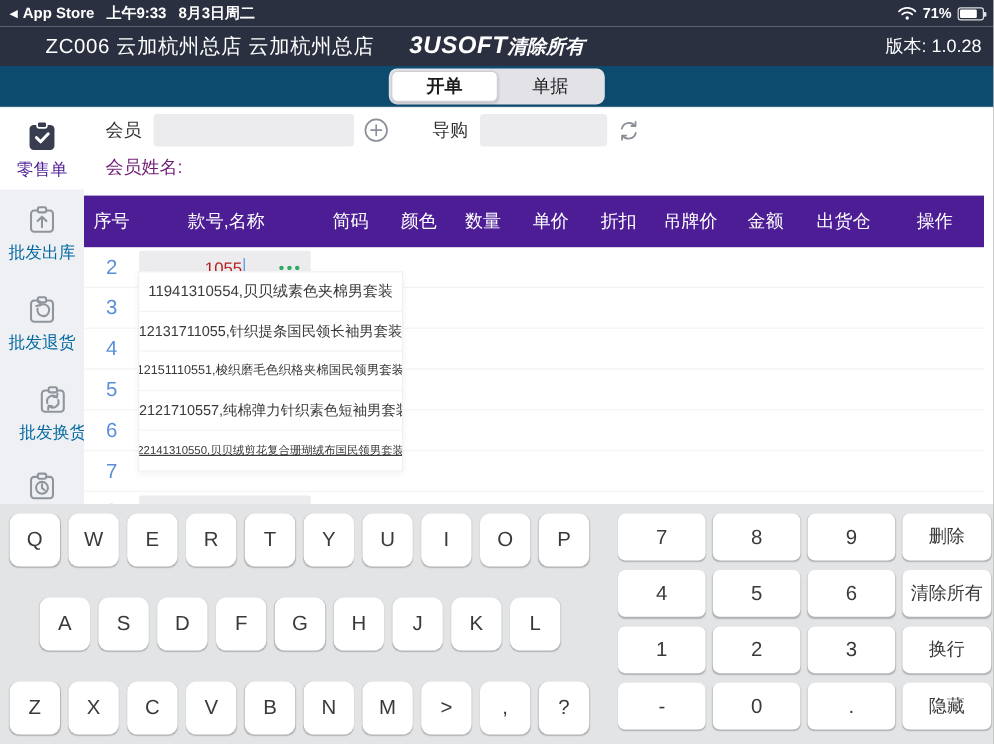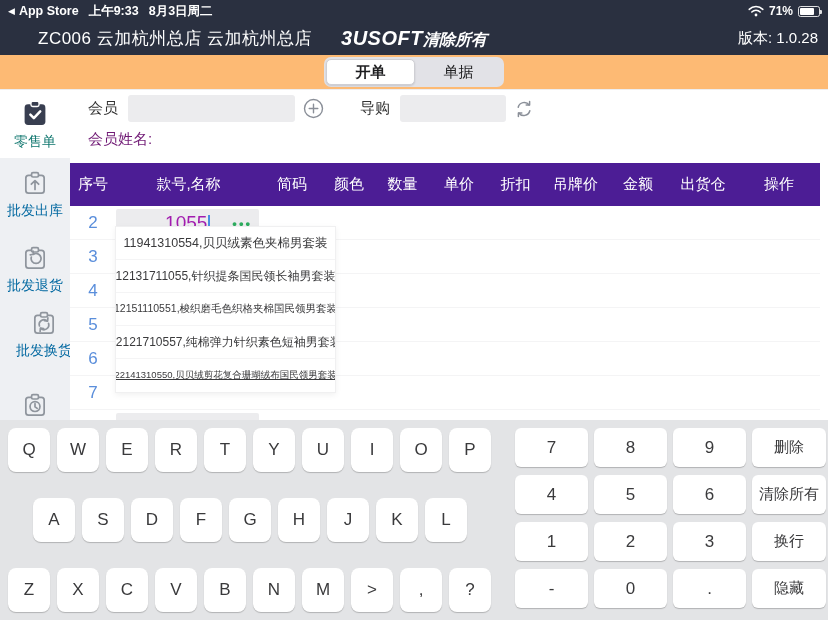--- a/index.html
+++ b/index.html
@@ -21,37 +21,37 @@
   
   .app-header { position:absolute; left:0; top:22px; width:828px; height:33px; background:#2a3040;
     display:flex; align-items:center; color:#fff; }
   .ah-store { position:absolute; left:10px; font-size:17px; letter-spacing:.5px;margin-left:28px; }
   .ah-logo { position:absolute; left:0; right:0; text-align:center; font-style:italic; font-weight:800; }
   .ah-logo .en { font-size:20px; letter-spacing:.5px; }
   .ah-logo .cn { font-size:16px; }
   .ah-version { position:absolute; right:10px; font-size:15px; }
 
   
-  .tab-bar { position:absolute; left:0; top:55px; width:828px; height:35px; background:#fdba74;
+  .tab-bar { position:absolute; left:0; top:55px; width:828px; height:35px; background:#0c4a6e;
     border-bottom:1px solid #ededef; display:flex; align-items:center; justify-content:center; }
   .seg { display:flex; background:#e2e2e7; border-radius:7px; padding:2px; width:180px; height:30px; }
   .seg-btn { flex:1; display:flex; align-items:center; justify-content:center; font-size:15px; color:#1c1c1e;
     border-radius:5px; cursor:pointer; }
   .seg-btn.active { background:#fff; border:0.5px solid #cfcfd4; box-shadow:0 1px 2px rgba(0,0,0,.12); font-weight:bold; }
 
   
   .sidebar { position:absolute; left:0; top:90px; width:70px; height:330px; background:#fff; border-right:1px solid #f0f0f2; }
   .sb-item { display:flex; flex-direction:column; align-items:center; cursor:pointer; }
   .sb-item .lbl { font-size:14px; color:#0369a1; margin-top:4px; }
   .sb-item.active { position:absolute; left:0; top:0; width:70px; height:68px; background:#fff; padding-top:9px; }
-  .sb-item.active .lbl { color:#0f766e; }
+  .sb-item.active .lbl { color:#4c1d95; }
   .sb-gray { position:absolute; left:0; top:68px; width:70px; height:262px; background:#eef0f3; }
   .sb-item.g1 { position:absolute; top:12px; left:0; width:70px; }
   .sb-item.g2 { position:absolute; top:87px; left:0; width:70px; }
-  .sb-item.g3 { position:absolute; top:152px; left:0; width:88px; }
+  .sb-item.g3 { position:absolute; top:162px; left:0; width:88px; }
   .sb-item.g4 { position:absolute; top:234px; left:0; width:70px; }
 
   
   .content { position:absolute; left:70px; top:90px; width:758px; height:330px; background:#fff; }
   .form-row { position:absolute; left:0; top:5px; height:27px; display:flex; align-items:center; }
   .f-label { font-size:15px; color:#333; }
   .inp { background:#ececee; border-radius:3px; height:27px; }
   .member-inp { width:167px; margin-left:10px; }
   .guide-inp { width:106px; margin-left:10px; }
   .circle-icon { margin-left:8px; cursor:pointer; display:flex; align-items:center; }
@@ -61,21 +61,21 @@
   .table { position:absolute; left:0; top:73px; width:750px; }
   .t-head { display:flex; background:#4c1d95; height:43px; align-items:center; }
   .t-head .c { color:#fff; font-size:15px; text-align:center; }
   .c0{width:46px;} .c1{width:145px;} .c2{width:62px;} .c3{width:52px;} .c4{width:55px;}
   .c5{width:58px;} .c6{width:55px;} .c7{width:65px;} .c8{width:60px;} .c9{width:70px;} .c10{flex:1;}
   .t-row { display:flex; height:34px; align-items:center; border-bottom:1px solid #f4f4f5; }
   .t-row .no { width:46px; text-align:center; font-size:17px; color:#5a8edb; }
   .style-cell { width:145px; position:relative; }
   .style-input { position:relative; width:143px; height:28px; background:#ececee; border-radius:2px;
     display:flex; align-items:center; justify-content:center; cursor:text; }
-  .style-input .val { font-size:19px; color:#a21caf; }
+  .style-input .val { font-size:14px; color:#b91c1c; }
   .caret { display:inline-block; width:1.5px; height:16px; background:#4a90e2; margin-left:1px; vertical-align:middle; }
   .dots { position:absolute; right:7px; top:50%; transform:translateY(-50%); color:#2eac5f; font-size:13px;
     letter-spacing:2px; font-weight:bold; cursor:pointer; line-height:1; }
 
   
   .dropdown { position:absolute; left:115px; top:226px; width:221px; background:#fff; z-index:5;
     border:1px solid #f0f0f1; box-shadow:0 2px 6px rgba(0,0,0,.06); }
   .dd-item { height:33px; display:flex; align-items:center; justify-content:center; color:#3a3a3c;
     border-bottom:1px solid #f4f4f5; cursor:pointer; white-space:nowrap; overflow:hidden; }
   .dd-item:last-child { border-bottom:none;text-decoration:underline; }

